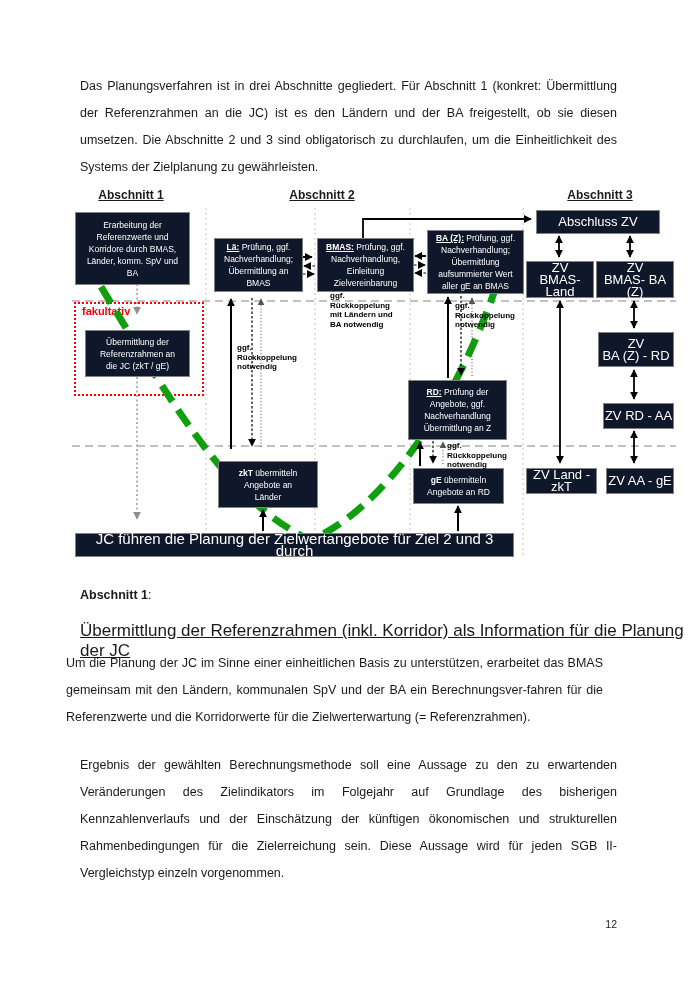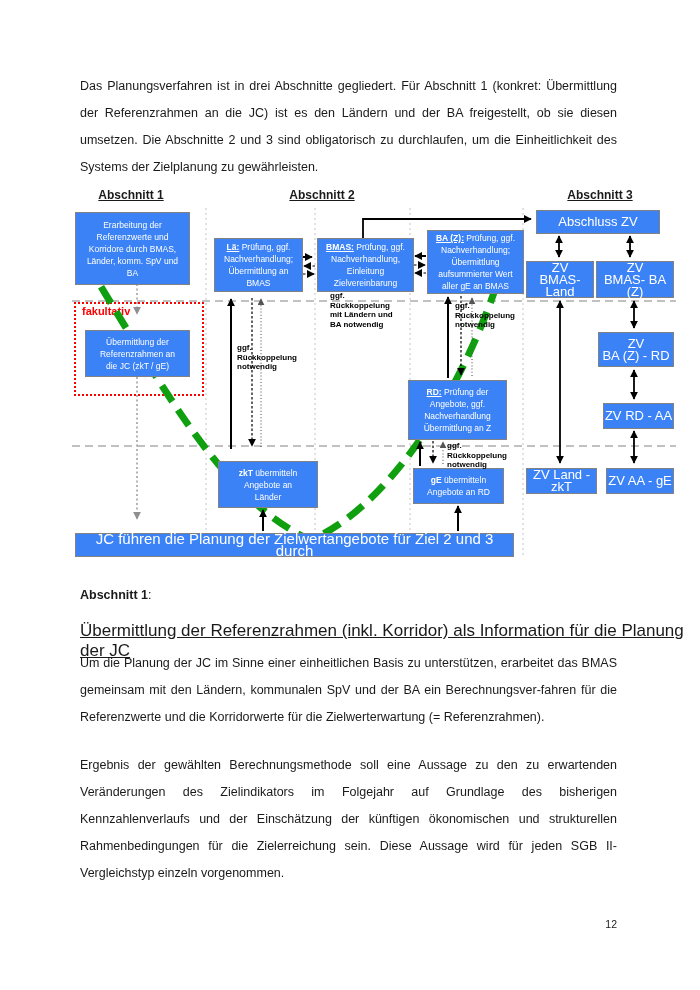--- a/index.html
+++ b/index.html
@@ -3,21 +3,21 @@
 <meta charset="utf-8">
 <style>
   html,body{margin:0;padding:0;background:#e8e8e8;}
   #page{position:relative;width:700px;height:990px;background:#ffffff;margin:0 auto;
         font-family:"Liberation Sans",sans-serif;color:#1a1a1a;overflow:hidden;}
   .abs{position:absolute;}
   .body-text{width:537px;font-size:12.5px;line-height:27px;text-align:justify;}
   .pre{white-space:pre-line;}
   svg.layer{position:absolute;left:0;top:0;pointer-events:none;}
   .colhead{font-size:12px;font-weight:bold;text-decoration:underline;text-align:center;width:110px;}
-  .gbox{background:#3b82f6;border:1px solid #828282;color:#ffffff;font-size:8.5px;line-height:12px;
+  .gbox{background:#0f172a;border:1px solid #828282;color:#ffffff;font-size:8.5px;line-height:12px;
         display:flex;align-items:center;justify-content:center;text-align:center;z-index:4;}
   .pfx{font-weight:bold;}
   .u{text-decoration:underline;}
   .zv{font-size:13px;}
   .redbox{border:2px dotted #fe0000;z-index:2;}
   .fak{color:#fe0000;font-weight:bold;font-size:11px;z-index:2;}
   .dlabel{font-size:8px;font-weight:bold;line-height:9.5px;color:#000;z-index:6;white-space:pre-line;}
   .secheading{font-size:12.5px;}
   .subhead{font-size:17px;text-decoration:underline;}
   .pagenum{font-size:10.5px;width:57px;text-align:right;}
@@ -169,19 +169,19 @@
   <div class="abs dlabel" style="left:447px;top:441px;">ggf.
 Rückkoppelung
 notwendig</div>
 
   <div class="abs secheading" style="left:80px;top:588px;">
     <span style="font-weight:bold;">Abschnitt 1</span><span>:</span>
   </div>
 
   <div class="abs subhead" style="left:80px;top:621px;">Übermittlung der Referenzrahmen (inkl. Korridor) als Information für die Planung der JC</div>
 
-  <div class="abs body-text" style="left:80px;top:650px;">Um die Planung der JC im Sinne einer einheitlichen Basis zu unterstützen, erarbeitet das BMAS gemeinsam mit den Ländern, kommunalen SpV und der BA ein Berechnungsver-fahren für die Referenzwerte und die Korridorwerte für die Zielwerterwartung (= Referenzrahmen).</div>
+  <div class="abs body-text" style="left:66px;top:650px;">Um die Planung der JC im Sinne einer einheitlichen Basis zu unterstützen, erarbeitet das BMAS gemeinsam mit den Ländern, kommunalen SpV und der BA ein Berechnungsver-fahren für die Referenzwerte und die Korridorwerte für die Zielwerterwartung (= Referenzrahmen).</div>
 
   <div class="abs body-text" style="left:80px;top:752px;">Ergebnis der gewählten Berechnungsmethode soll eine Aussage zu den zu erwartenden Veränderungen des Zielindikators im Folgejahr auf Grundlage des bisherigen Kennzahlenverlaufs und der Einschätzung der künftigen ökonomischen und strukturellen Rahmenbedingungen für die Zielerreichung sein. Diese Aussage wird für jeden SGB II-Vergleichstyp einzeln vorgenommen.</div>
 
   <div class="abs pagenum" style="left:560px;top:918px;">12</div>
 
 </div>
 
 </body></html>

